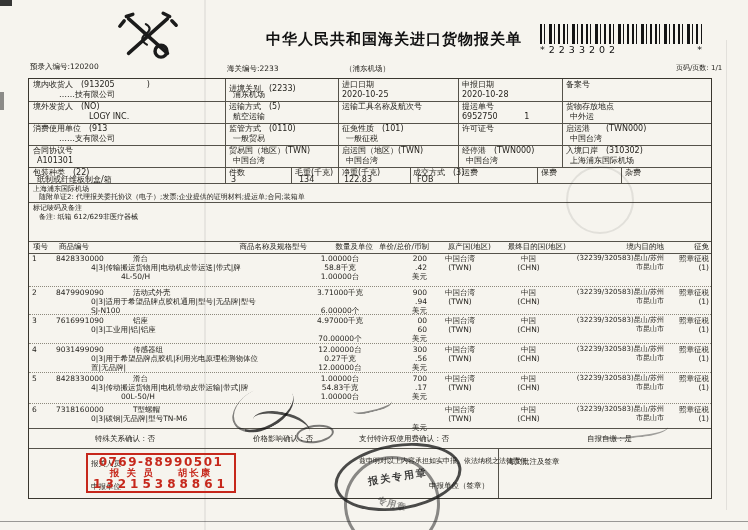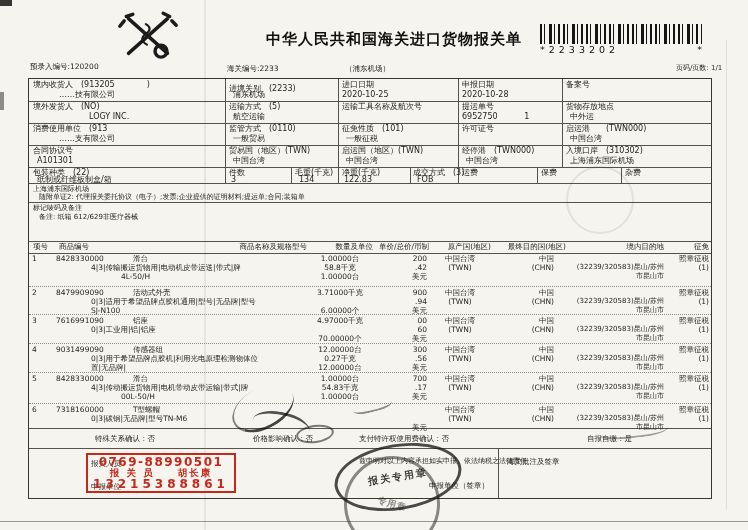--- a/index.html
+++ b/index.html
@@ -16,22 +16,22 @@
   .items-body{position:absolute;left:0;top:174px;width:682px;height:175px;}
   .item-row{position:relative;width:682px;}
   .ic{position:absolute;top:1px;font-size:7.5px;line-height:9.2px;white-space:nowrap;color:#26241f;}
   .i-no{left:3px;}
   .i-code{left:27px;text-align:center;}
   .i-name{left:104px;}
   .i-spec{left:62px;top:10px;}
   .i-qty{left:278px;width:66px;text-align:center;}
   .i-price{left:346px;width:52px;text-align:right;}
   .i-origin{left:400px;width:62px;text-align:center;}
-  .i-final{left:450px;width:75px;text-align:right;}
-  .i-dom{left:537px;width:98px;text-align:right;font-size:7px;margin-top:9px;}
+  .i-final{left:462px;width:75px;text-align:center;}
+  .i-dom{left:537px;width:98px;text-align:right;font-size:7px;}
   .i-duty{left:636px;width:44px;text-align:right;}
   .ith{position:absolute;top:163px;font-size:7.5px;color:#26241f;white-space:nowrap;}
   .center{text-align:right;}
   .barcode{position:absolute;left:540px;top:24px;width:162px;height:32px;}
   .bars{height:20px;background:repeating-linear-gradient(90deg,#141414 0 2px,transparent 2px 4px,#141414 4px 5px,transparent 5px 9px,#141414 9px 12px,transparent 12px 14px,#141414 14px 15px,transparent 15px 18px,#141414 18px 20px,transparent 20px 23px);}
   .bc-text{display:flex;justify-content:space-between;font-size:9.5px;margin-top:0px;color:#111;}
   .bc-left{letter-spacing:4px;}
   .red-stamp{position:absolute;left:57px;top:374px;width:146px;height:36px;border:2px solid #c6271b;color:#c6271b;text-align:center;font-weight:bold;background:rgba(255,255,255,0.0);}
   .rs1{font-size:12px;letter-spacing:1.5px;line-height:12px;margin-top:1px;}
   .rs2{font-size:9.5px;letter-spacing:2px;line-height:10px;}

